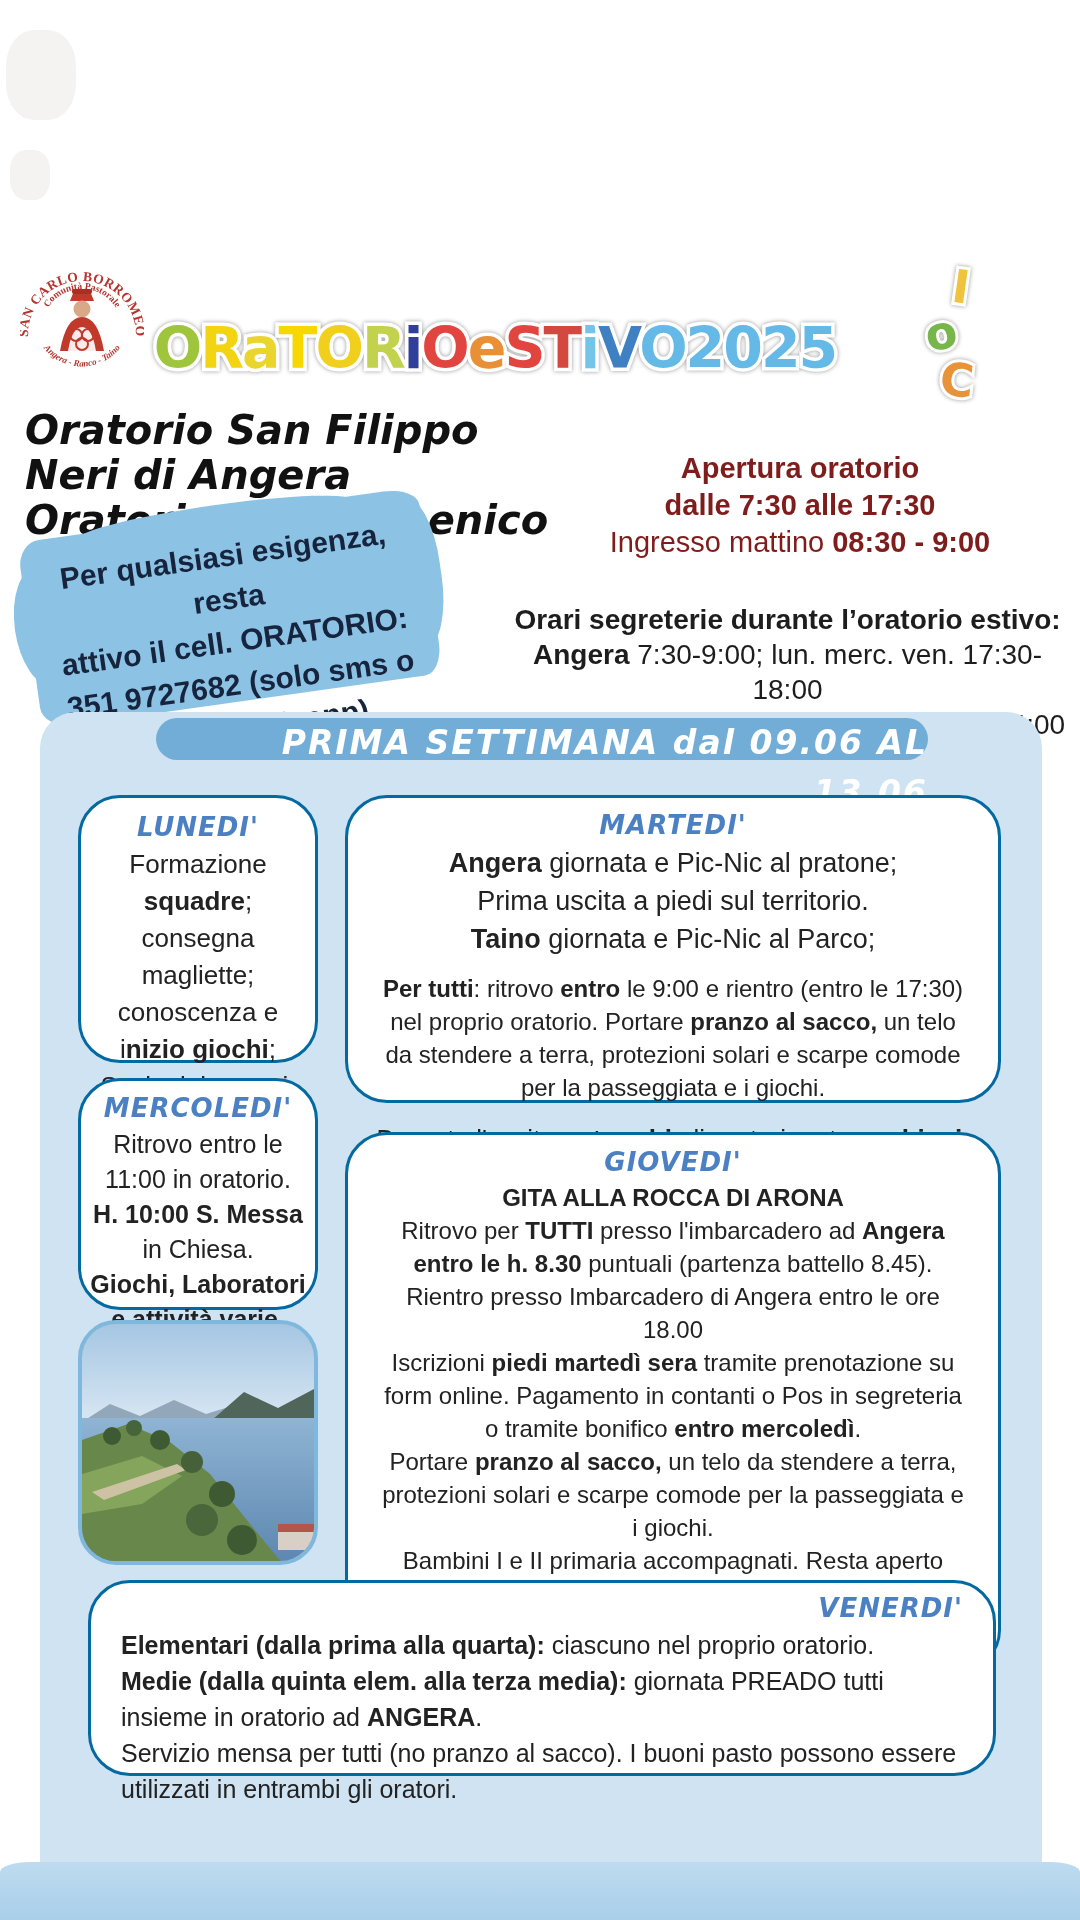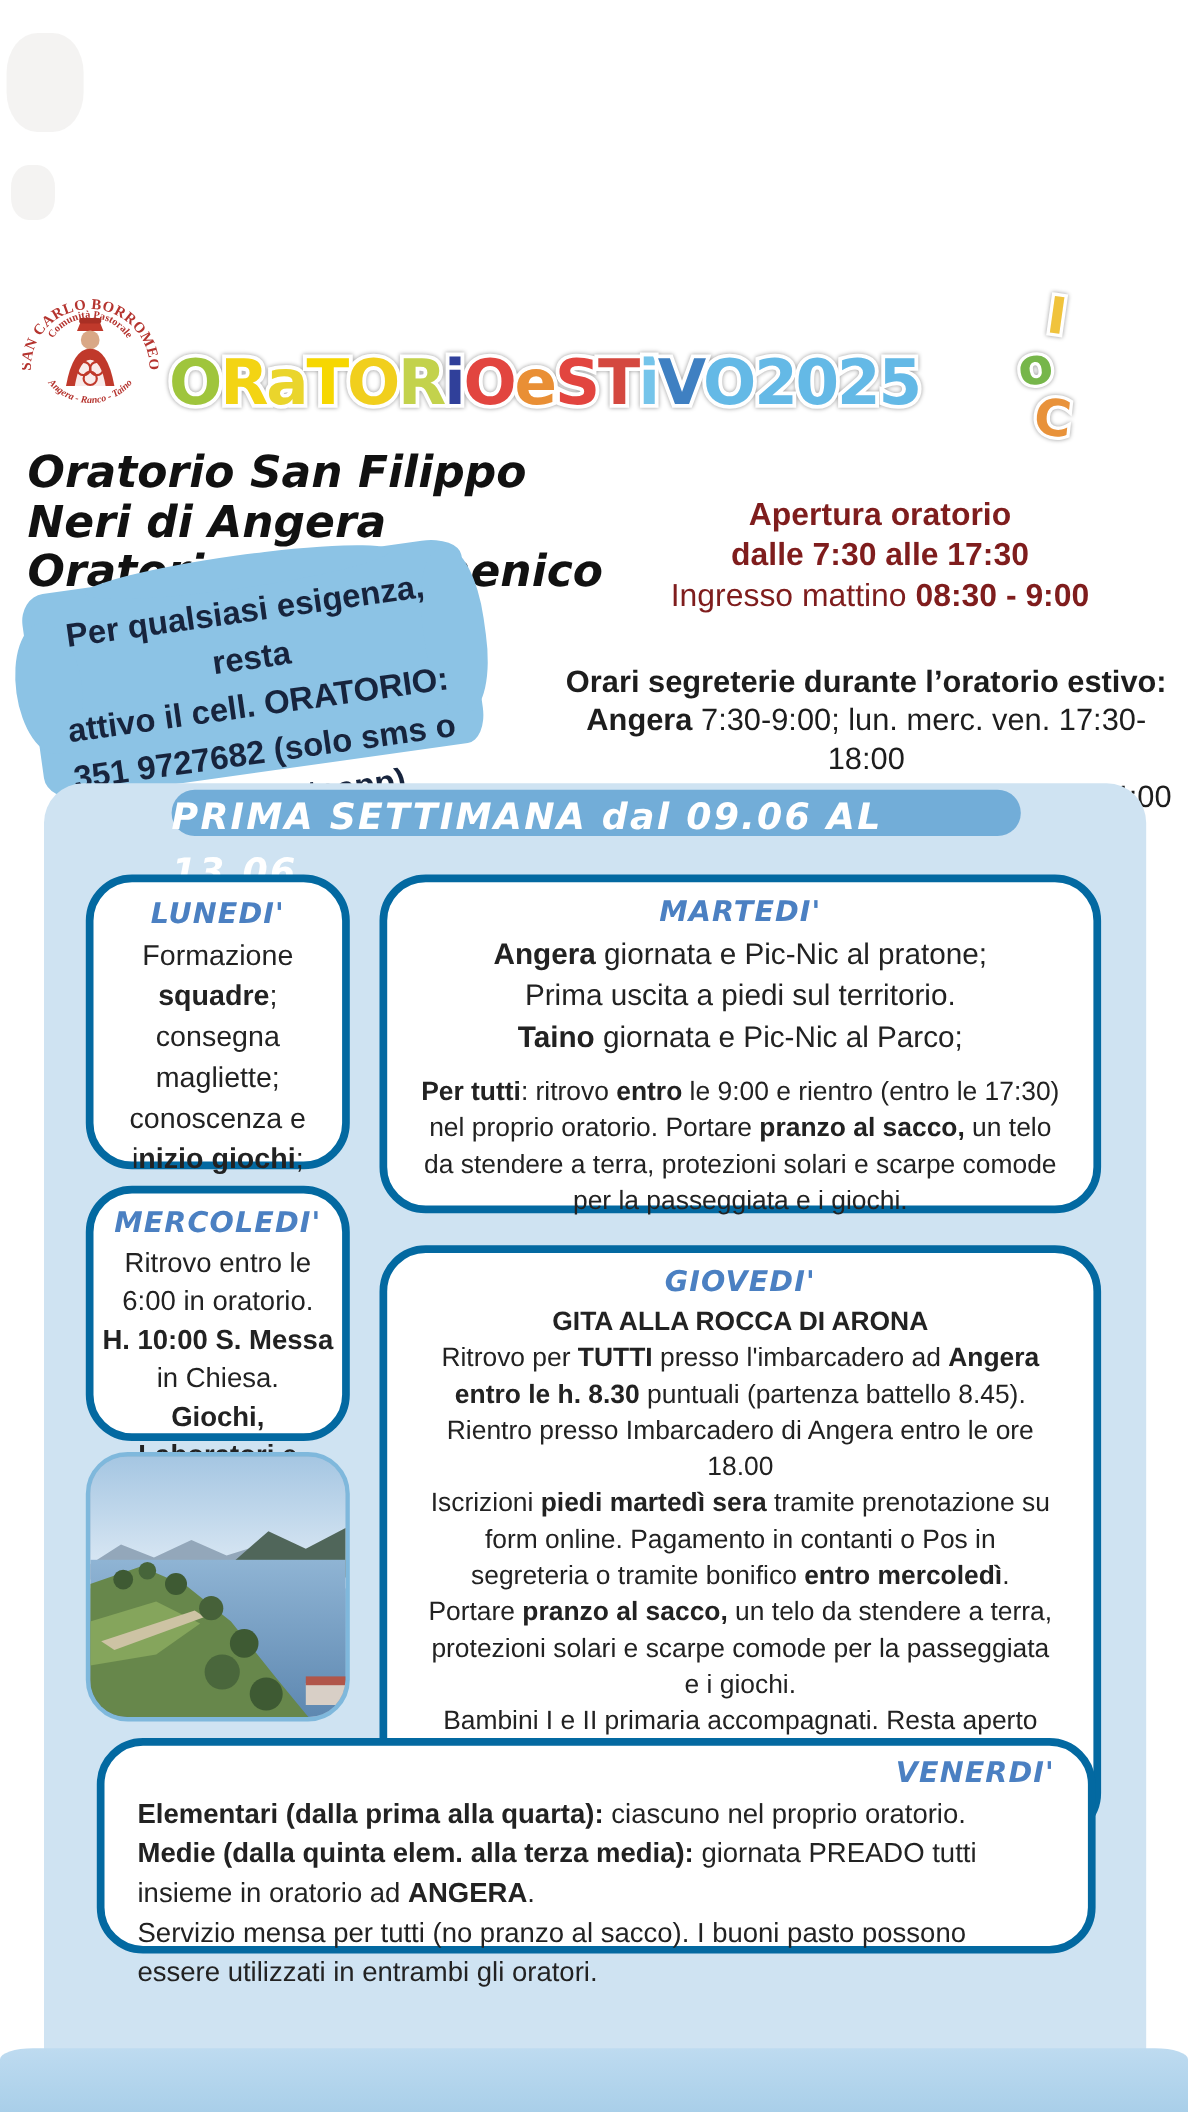--- a/index.html
+++ b/index.html
@@ -52,27 +52,27 @@
   .blob-c{left:60px;top:-10px;width:280px;height:30px;border-radius:50%;}
   .phone-note .note-text{
     position:absolute;inset:20px 14px;z-index:2;
     font-weight:bold;font-size:30px;line-height:43px;color:#17243d;text-align:center;
   }
 
   
   .panel{left:40px;top:712px;width:1002px;height:1208px;background:#cfe3f2;border-radius:36px;}
   .banner{
     left:156px;top:718px;width:772px;height:42px;background:#72add8;border-radius:25px;
-    color:#fff;text-align:left;line-height:50px;
+    color:#fff;text-align:right;line-height:50px;
     font-family:"DejaVu Sans",sans-serif;font-weight:bold;font-style:italic;
     font-size:33px;letter-spacing:2px;
   }
 
   .card{
-    background:#fff;border:7px solid #0369a1;border-radius:42px;
+    background:#fff;border:3px solid #0369a1;border-radius:42px;
     box-sizing:border-box;text-align:center;
   }
   .day-title{
     font-family:"DejaVu Sans",sans-serif;font-weight:bold;font-style:italic;
     color:#4b80c2;font-size:26px;letter-spacing:1px;margin:0 0 4px 0;
   }
   .card p{margin:0;}
 
   .card-lunedi{left:78px;top:795px;width:240px;height:268px;padding:14px 8px;}
   .card-lunedi .body{font-size:26px;line-height:37px;}
@@ -197,21 +197,21 @@
     <p><span>Prima uscita a piedi sul territorio.</span></p>
     <p><b>Taino</b><span> giornata e Pic-Nic al Parco;</span></p>
   </div>
   <p class="small"><b>Per tutti</b><span>: ritrovo </span><b>entro</b><span> le 9:00 e rientro (entro le 17:30) nel proprio oratorio. Portare </span><b>pranzo al sacco,</b><span> un telo da stendere a terra, protezioni solari e scarpe comode per la passeggiata e i giochi.</span></p>
   <p class="closing"><span>Durante l'uscita </span><b>entrambi</b><span> gli oratori restano </span><b>chiusi</b><span>.</span></p>
 </div>
 
 <div class="abs card card-mercoledi">
   <div class="day-title">MERCOLEDI'</div>
   <div class="body">
-    <p><span>Ritrovo entro le 6:00 in oratorio.</span></p>
+    <p><span>Ritrovo entro le 11:00 in oratorio.</span></p>
     <p><b>H. 10:00 S. Messa</b><span> in Chiesa.</span></p>
     <p><b>Giochi, Laboratori e attività varie.</b></p>
     <p><span>SERVIZIO MENSA</span></p>
   </div>
 </div>
 
 <div class="abs photo">
   <svg width="234" height="239" viewBox="0 0 234 239">
     <defs>
       <linearGradient id="sky" x1="0" y1="0" x2="0" y2="1">

